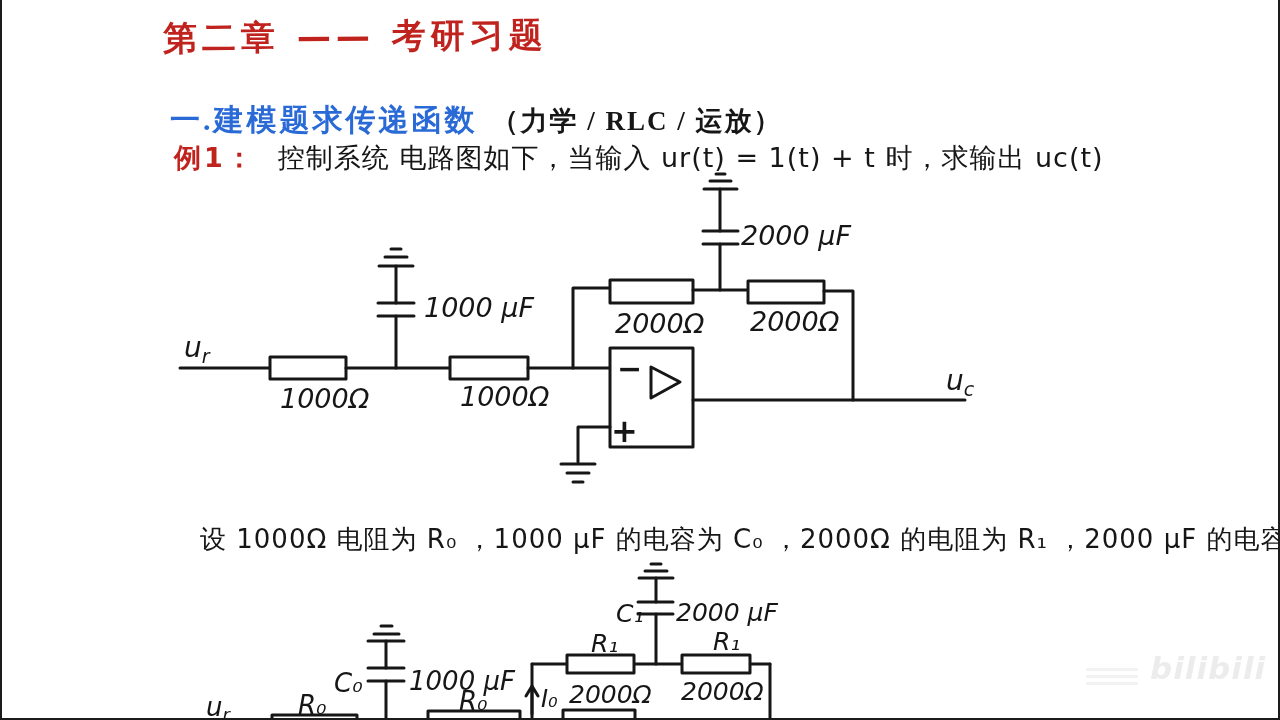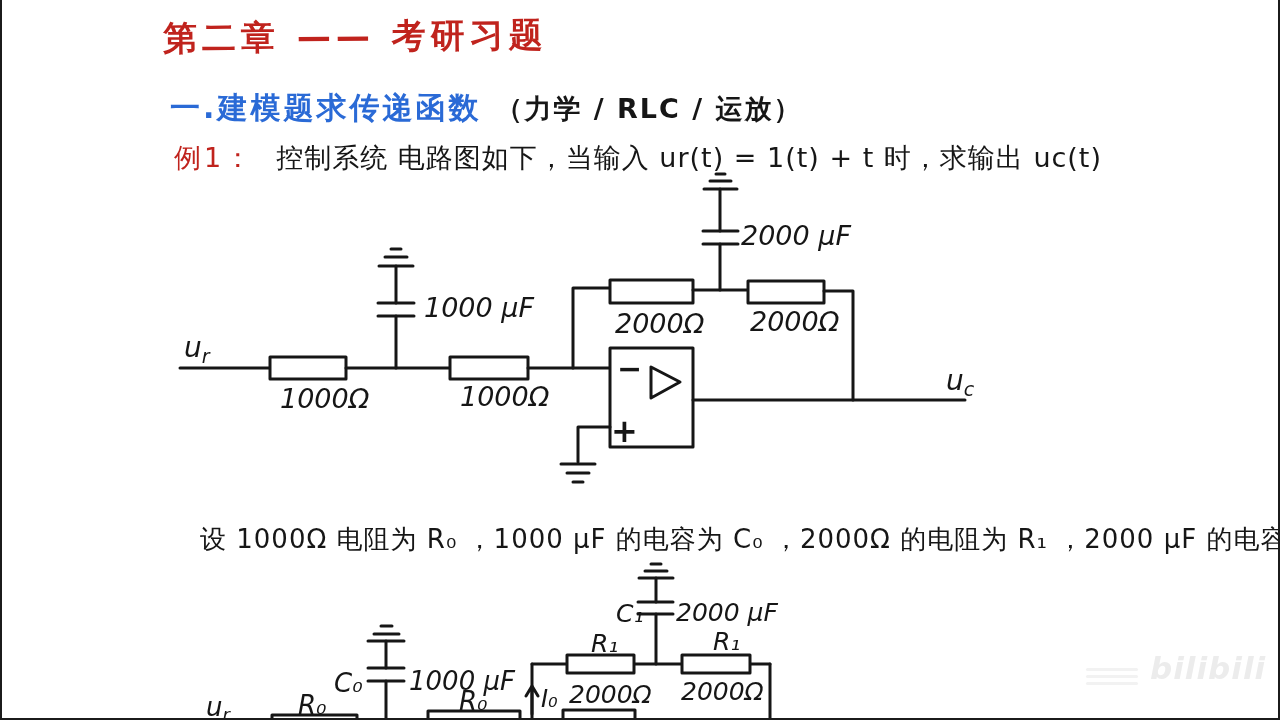--- a/index.html
+++ b/index.html
@@ -6,24 +6,24 @@
   .canvas{position:relative;width:1280px;height:720px;background:#fff;overflow:hidden;
           font-family:"DejaVu Sans",sans-serif;}
   .edge{position:absolute;background:#1b1b1b;}
   .edge.left{left:0;top:0;width:2px;height:720px;}
   .edge.right{right:0;top:0;width:2px;height:720px;}
   .edge.bottom{left:0;bottom:0;width:1280px;height:2px;}
 
   .hw{position:absolute;white-space:nowrap;}
   .title{left:163px;top:14px;font-size:34px;font-weight:700;letter-spacing:5px;
          transform:rotate(-0.6deg);}
-  .section{left:170px;top:88px;font-size:30px;font-weight:700;letter-spacing:3px;}
+  .section{left:170px;top:100px;font-size:30px;font-weight:700;letter-spacing:3px;font-family:Liberation Serif, serif;}
   .section .note{font-weight:600;font-size:27px;letter-spacing:2px;margin-left:14px;}
   .example{left:174px;top:140px;font-size:27px;letter-spacing:1px;}
-  .example .ex-label{font-weight:400;margin-right:22px;letter-spacing:3px;margin-top:24px;}
+  .example .ex-label{font-weight:700;margin-right:22px;letter-spacing:3px;margin-top:24px;}
   .assumption{left:200px;top:522px;font-size:26px;letter-spacing:1px;}
 
   .wire{stroke:#161616;stroke-width:3;fill:none;stroke-linecap:round;stroke-linejoin:round;}
   .comp{stroke:#161616;stroke-width:3;fill:#ffffff;stroke-linejoin:round;}
   .lab{font-family:"DejaVu Sans",sans-serif;font-style:italic;fill:#161616;}
   .sign{font-family:"DejaVu Sans",sans-serif;font-style:normal;fill:#161616;font-weight:700;}
 
   .watermark{position:absolute;left:1150px;top:650px;font-weight:700;font-style:italic;
              font-size:31px;letter-spacing:1px;user-select:none;}
   .wm-marks{position:absolute;left:1086px;top:664px;width:52px;height:22px;}

